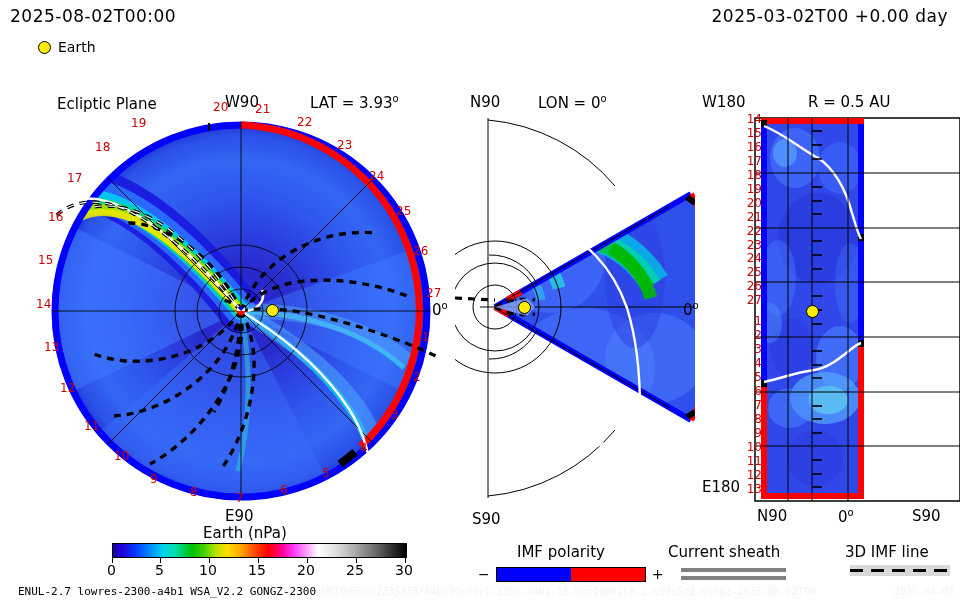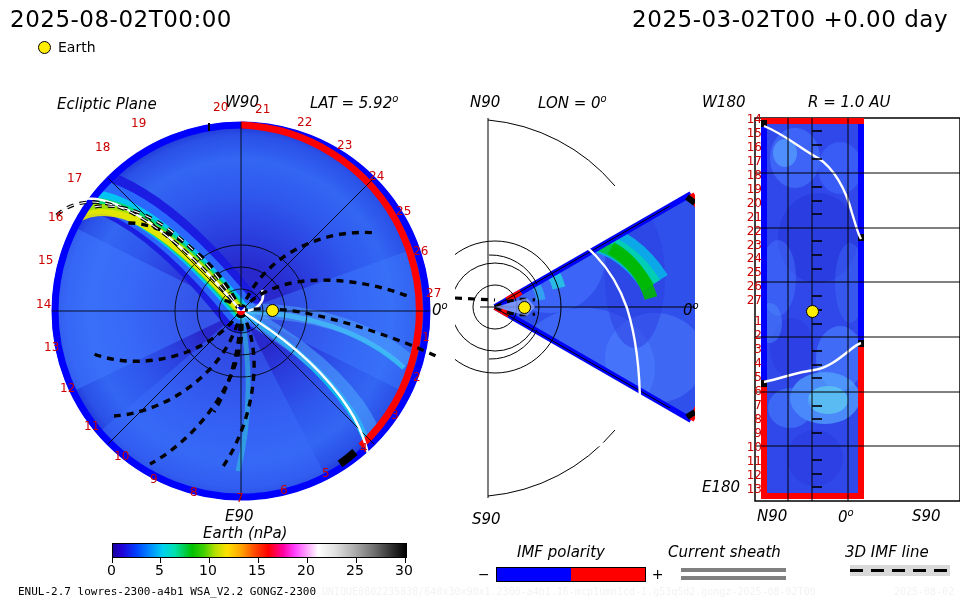--- a/index.html
+++ b/index.html
@@ -1,20 +1,20 @@
 <!DOCTYPE html>
 <html><head>
 <meta charset="utf-8">
 <style>
   html,body{margin:0;padding:0;background:#ffffff;}
   body{width:960px;height:600px;position:relative;overflow:hidden;
        font-family:"DejaVu Sans","Liberation Sans",sans-serif;color:#000;}
   .abs{position:absolute;}
-  .hdr{font-size:23px;letter-spacing:0.5px;}
-  .ttl{font-size:15px;font-style:italic;}
+  .hdr{font-size:17px;letter-spacing:0.5px;}
+  .ttl{font-size:15px;}
   .lbl{font-size:14px;}
   .rlbl{font-size:12px;color:#cc0000;line-height:1;}
   .cbtick{font-size:14px;}
   .foot{font-size:11px;font-family:"DejaVu Sans Mono","Liberation Mono",monospace;}
   .footfaint{font-size:10px;font-family:"DejaVu Sans Mono","Liberation Mono",monospace;
              color:#f2f2f2;white-space:nowrap;}
   .earthdot{width:13px;height:13px;border-radius:50%;background:#ffee00;
             border:1.5px solid #000;box-sizing:border-box;}
   .cbar{height:15px;border:1px solid #000;box-sizing:border-box;
         background:linear-gradient(to right,
@@ -39,21 +39,21 @@
 <div class="abs hdr" style="right:12px;top:6px;">2025-03-02T00 +0.00 day</div>
 
 <div class="abs" style="left:10px;top:39px;display:flex;align-items:center;gap:7px;padding-left:28px;">
   <span class="earthdot"></span>
   <span class="lbl">Earth</span>
 </div>
 
 <div class="abs ttl" style="left:57px;top:95px;">Ecliptic Plane</div>
 <div class="abs ttl" style="left:225px;top:93px;">W90</div>
 <div class="abs ttl" style="left:310px;top:93px;">
-  <span>LAT = 5.92</span><sup style="font-size:10px">o</sup>
+  <span>LAT = 3.93</span><sup style="font-size:10px">o</sup>
 </div>
 
 <svg class="abs" style="left:0px;top:100px;" width="470" height="425" viewBox="0 0 470 425">
   <defs>
     <clipPath id="discClip">
         <circle cx="241" cy="211" r="189"></circle>
       </clipPath>
     <radialGradient id="bgRad" cx="50%" cy="50%" r="50%">
       <stop offset="0%" stop-color="#2a2ad8"></stop>
       <stop offset="22%" stop-color="#2828cc"></stop>
@@ -255,21 +255,21 @@
   </g>
 </svg>
 
 <div class="abs earthdot" style="left:518px;top:301px;"></div>
 
 <div class="abs ttl" style="left:472px;top:510px;">S90</div>
 <div class="abs ttl" style="left:683px;top:300px;">
   <span>0</span><sup style="font-size:10px">o</sup>
 </div>
 
-<div class="abs ttl" style="left:808px;top:93px;">R = 1.0 AU</div>
+<div class="abs ttl" style="left:808px;top:93px;">R = 0.5 AU</div>
 <div class="abs ttl" style="left:702px;top:93px;text-align:center;">W180</div>
 <div class="abs ttl" style="left:702px;top:478px;">E180</div>
 
 <svg class="abs" style="left:700px;top:108px;" width="260" height="410" viewBox="0 0 260 410">
   <defs>
     <clipPath id="mapClip">
         <rect x="61" y="13" width="103" height="375"></rect>
       </clipPath>
   </defs>
 

